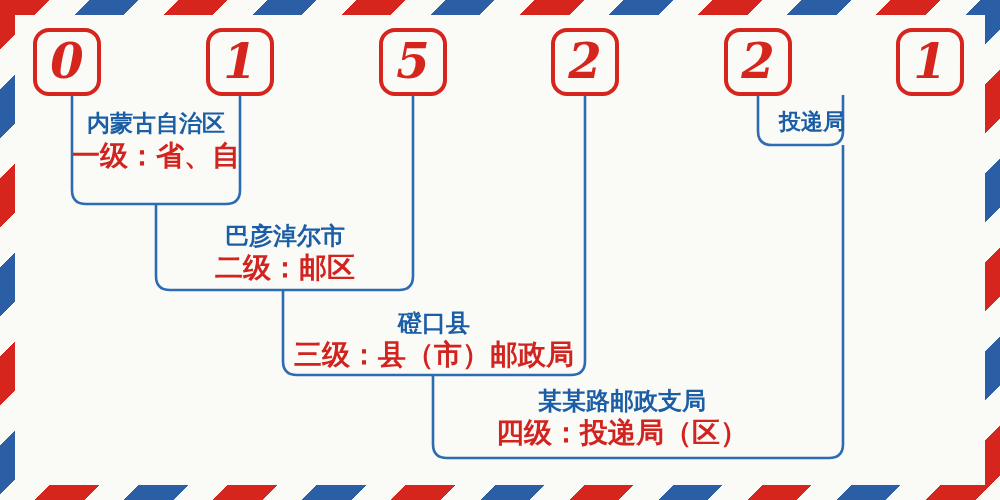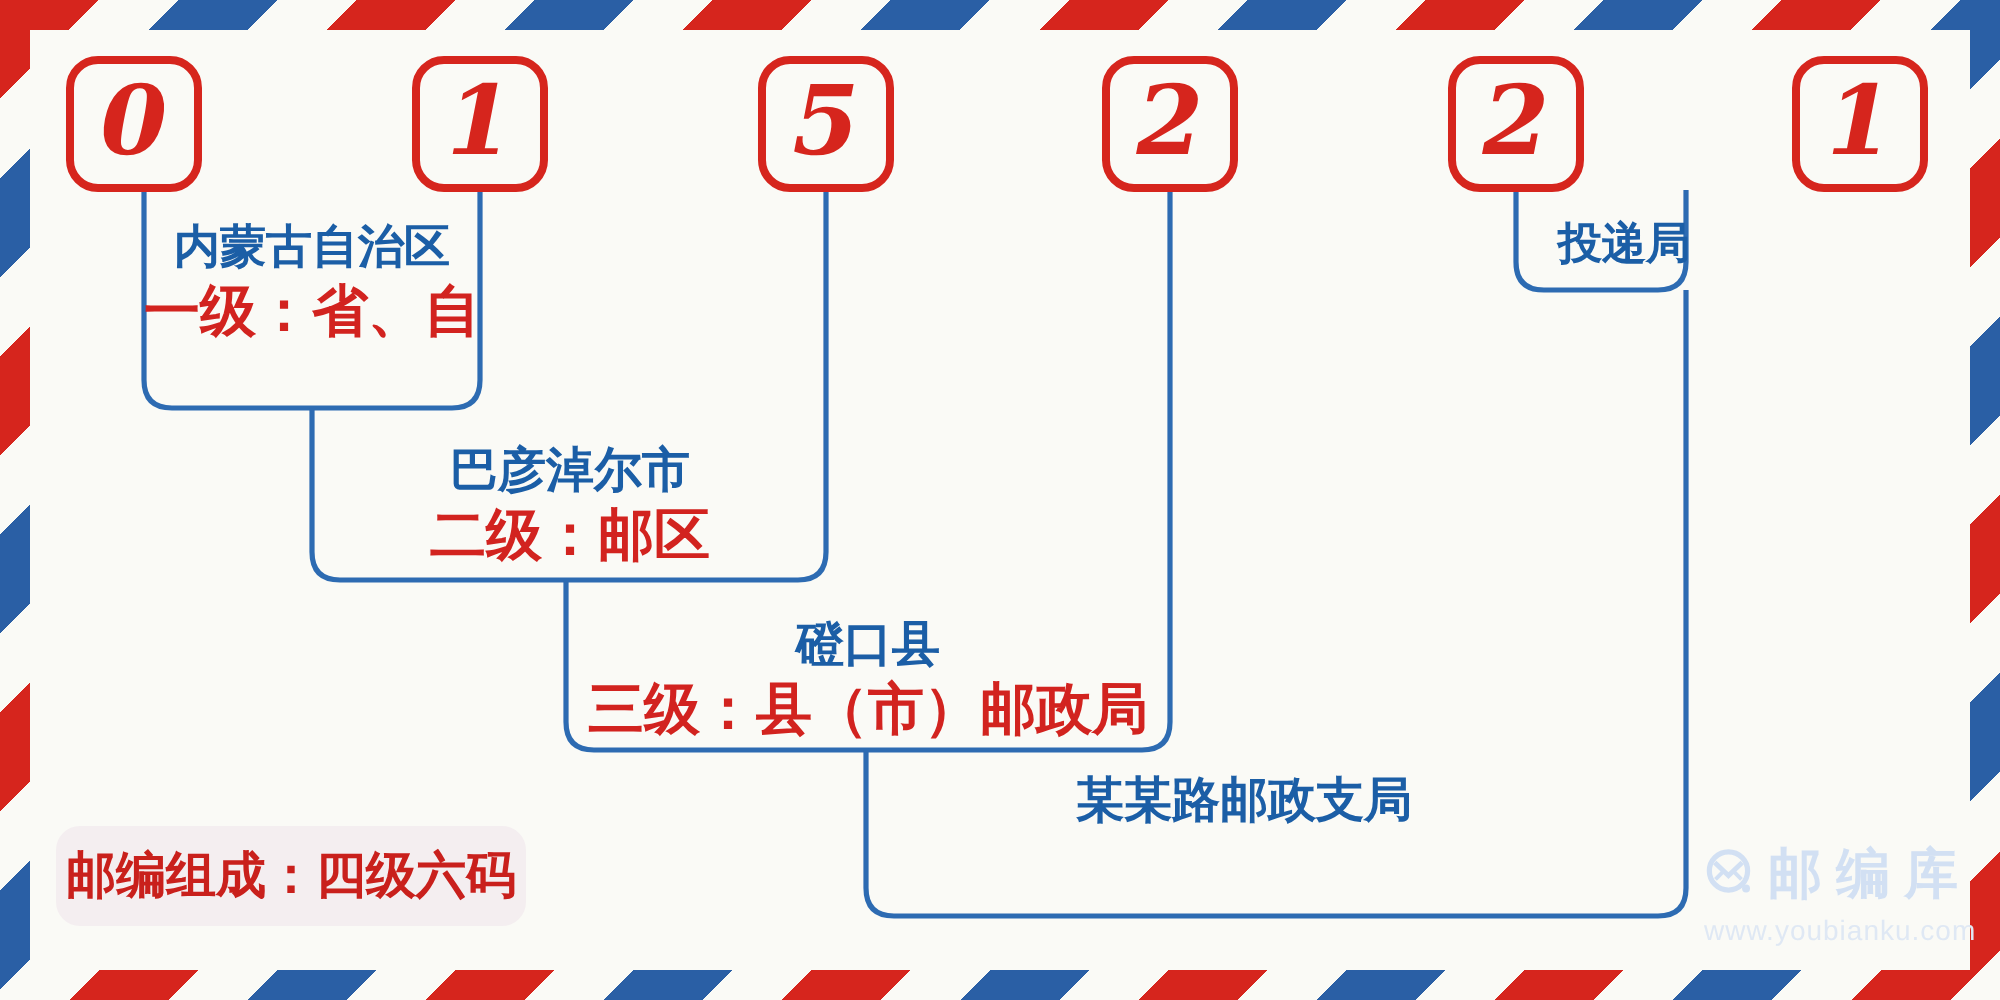--- a/index.html
+++ b/index.html
@@ -86,33 +86,21 @@
     <div class="desc">二级：邮区</div>
   </div>
 
   <div class="ann" style="left:294px;top:311px;width:280px">
     <div class="title">磴口县</div>
     <div class="desc">三级：县（市）邮政局</div>
   </div>
 
   <div class="ann" style="left:462px;top:389px;width:320px">
     <div class="title">某某路邮政支局</div>
+    <div class="desc">四级：投递局（区）</div>
   </div>
 
   <div class="ann ann5" style="left:732px;top:110px;width:160px">
     <div class="title">投递局</div>
   </div>
 
-  <div class="badge">邮编组成：四级六码</div>
 
-  <div class="watermark">
-    <div class="wm-row">
-      <svg width="34" height="34" viewBox="0 0 34 34">
-        <circle cx="16" cy="15" r="12.5" fill="none" stroke="#d2e0f3" stroke-width="3.4"></circle>
-        <path d="M7,9.5 L16,18 L25,9.5" fill="none" stroke="#d2e0f3" stroke-width="3.2"></path>
-        <path d="M7.5,20.5 L12.5,15.5 M19.5,15.5 L24.5,20.5" fill="none" stroke="#d2e0f3" stroke-width="2.6"></path>
-        <circle cx="27.5" cy="26.5" r="2.6" fill="#d2e0f3"></circle>
-      </svg>
-      <span class="wm-brand">邮编库</span>
-    </div>
-    <div class="wm-url">www.youbianku.com</div>
-  </div>
 </div>
 
 </body></html>

